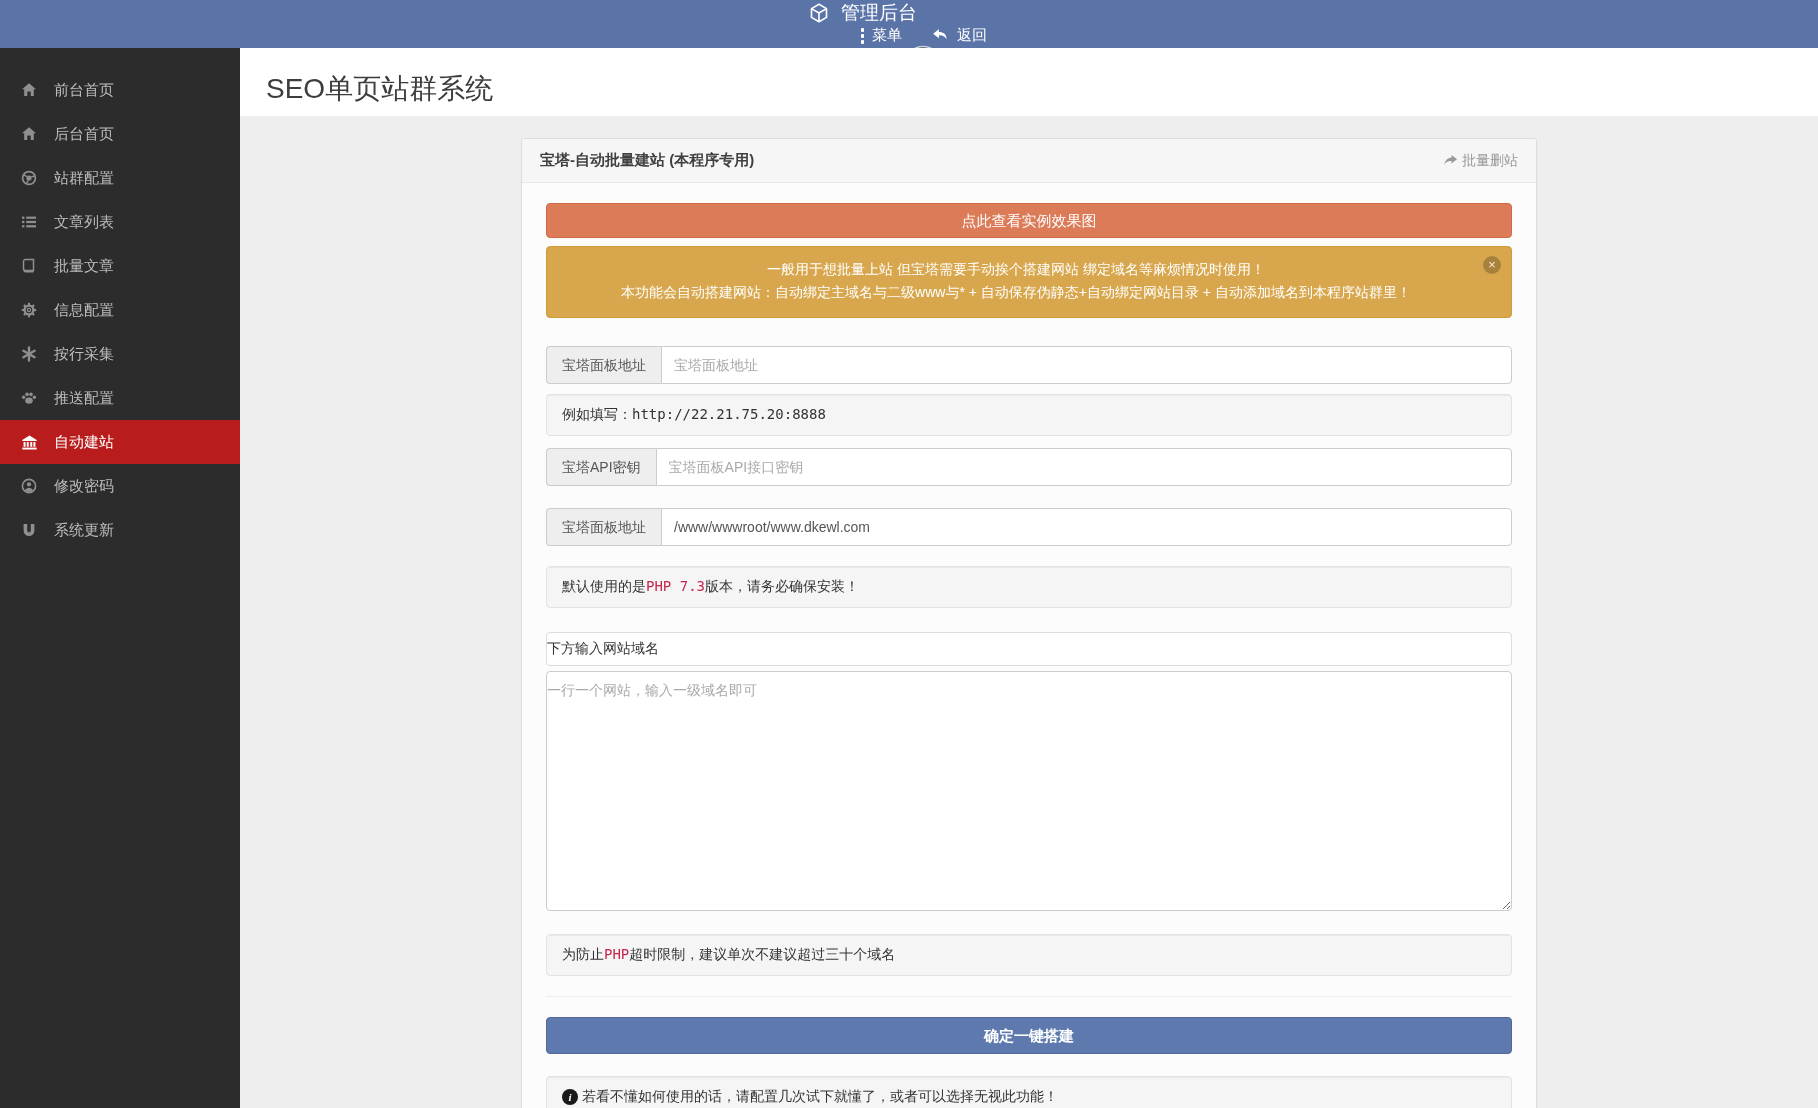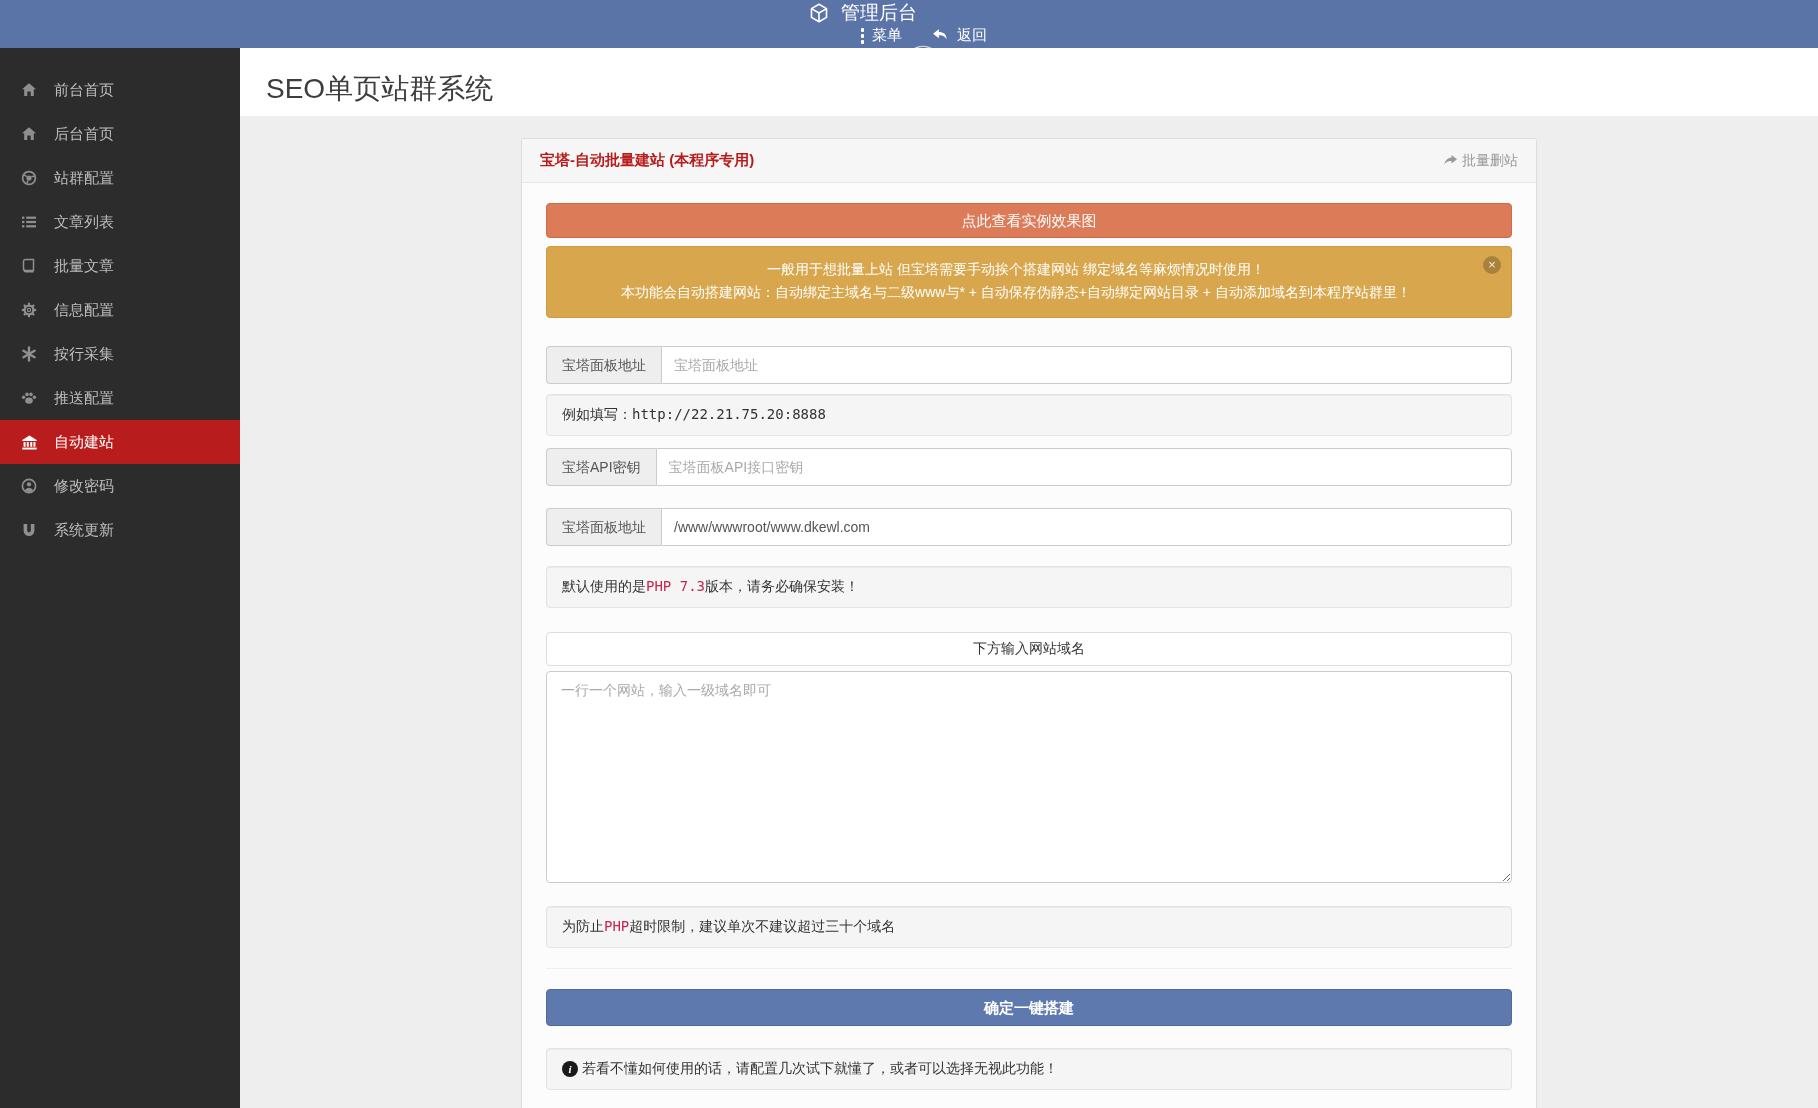--- a/index.html
+++ b/index.html
@@ -97,21 +97,21 @@
   }
   .panel-heading {
     background: #f6f6f6;
     border-bottom: 1px solid #e7e7e7;
     padding: 12px 18px;
     display: flex;
     align-items: center;
     justify-content: space-between;
     border-radius: 3px 3px 0 0;
   }
-  .panel-title { font-size: 15px; font-weight: bold; color: #b91c1c; }
+  .panel-title { font-size: 15px; font-weight: bold; color: #404040; }
   .batch-delete {
     display: flex; align-items: center; gap: 4px;
     color: #9a9a9a; font-size: 14px; text-decoration: none; cursor: pointer;
   }
   .panel-body { padding: 20px 24px 24px; }
 
   .btn-block {
     display: block; width: 100%;
     border: 1px solid transparent; border-radius: 4px;
     color: #fff; font-size: 15px; 
@@ -183,32 +183,31 @@
   .gap-10 { margin-top: 10px; }
   .gap-12 { margin-top: 12px; }
   .gap-22 { margin-top: 22px; }
   .gap-24 { margin-top: 24px; }
   .gap-6  { margin-top: 20px; }
 
   .domain-header {
     border: 1px solid #ddd;
     border-radius: 4px;
     background: #fff;
-    text-align: center;
     padding: 7px 0;
     font-size: 14px;
     color: #333;
     margin-bottom: 5px;
   }
   textarea.domains {
     width: 100%;
-    height: 212px;
+    height: 240px;
     border: 1px solid #ccc;
     border-radius: 4px;
-    padding: 10px 14px;
+    padding: 10px 0;
     font-size: 14px;
     font-family: inherit;
     color: #555;
     resize: vertical;
     outline: none;
     background: #fff;
   }
   textarea.domains::placeholder { color: #a9a9a9; }
 
   hr.divider { border: none; border-top: 1px solid #eee; margin: 20px 0; }

